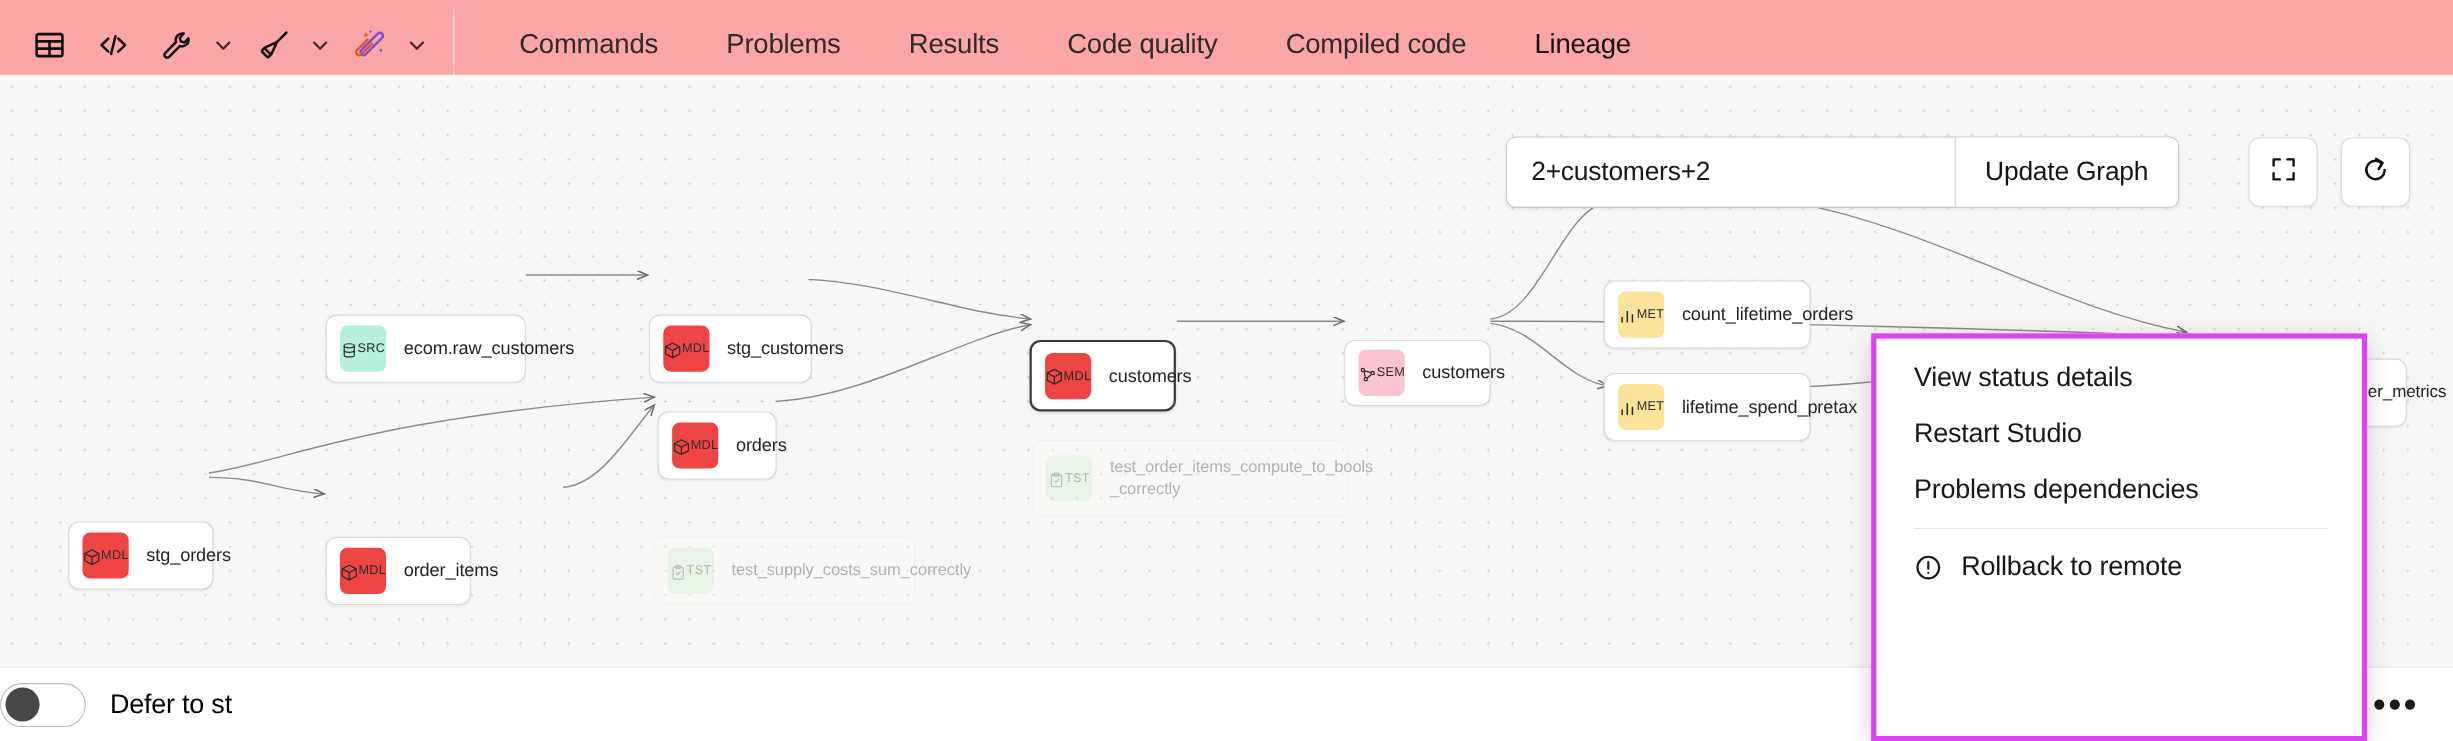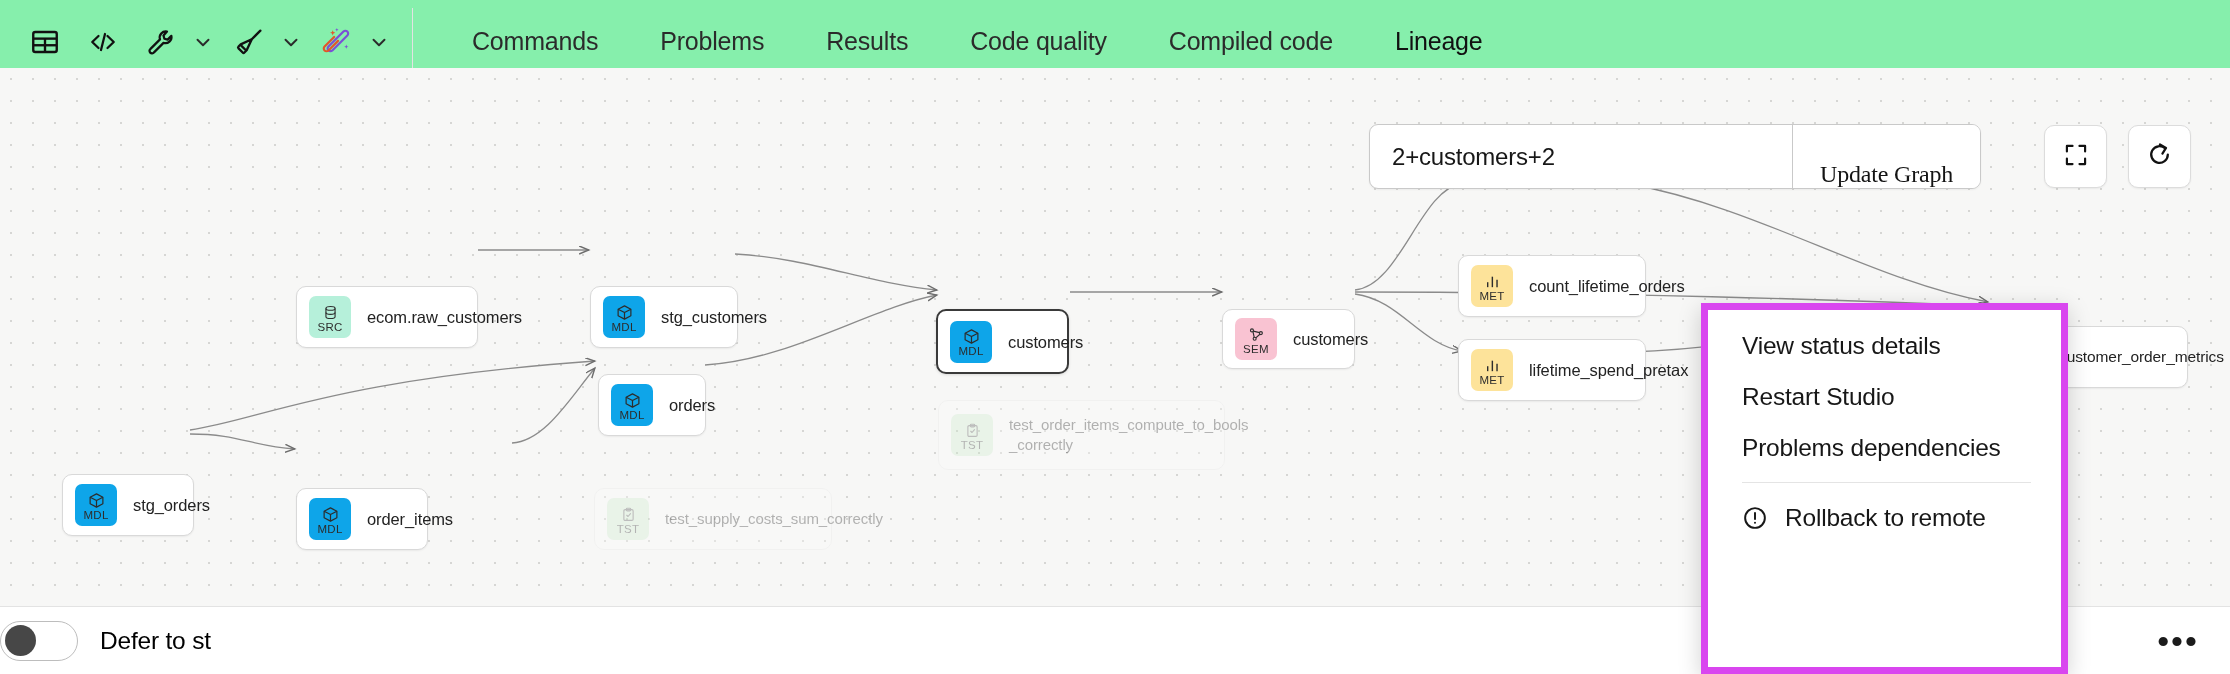--- a/index.html
+++ b/index.html
@@ -7,21 +7,21 @@
   body {
     font-family: "Liberation Sans", sans-serif;
     background:#ffffff; color:#1b1b1b;
     -webkit-font-smoothing: antialiased;
   }
   #app { position:relative; width:2230px; height:674px; }
 
   
   .toolbar {
     position:absolute; top:0; left:0; width:2230px; height:86px;
-    background:#86efac; border-bottom:3px solid #f9a8d4;
+    background:#fca5a5; border-bottom:5px solid #f9a8d4;
     display:flex; align-items:center;
   }
   .tb-icons { display:flex; align-items:center; height:68px; padding:0 10px 0 18px; gap:4px; }
   .ibtn {
     width:54px; height:54px; display:flex; align-items:center; justify-content:center;
     border-radius:8px; cursor:pointer; background:transparent;
   }
   .ibtn svg { display:block; }
   .chev { width:30px; height:54px; display:flex; align-items:center; justify-content:center; cursor:pointer; }
   .grp { display:flex; align-items:center; }
@@ -50,61 +50,60 @@
 
   .node {
     position:absolute; background:#ffffff; border:1px solid #d9d9d9; border-radius:10px;
     display:flex; align-items:center; padding:0 18px 0 12px; gap:16px;
     box-shadow:0 1px 2px rgba(0,0,0,0.06);
   }
   .node.selected { border:2.5px solid #3a3a3a; box-shadow:0 1px 3px rgba(0,0,0,0.12); }
   .node.faded { opacity:0.33; background:#fbfbfb; border-style:solid; border-color:#e6e6e6; box-shadow:none; }
   .badge {
     width:42px; height:42px; border-radius:7px; flex:0 0 auto;
-    display:flex; flex-direction:column; align-items:center; justify-content:center; gap:0px;
+    display:flex; flex-direction:row; align-items:center; justify-content:center; gap:0px;
   }
   .badge .bico { height:19px; display:flex; align-items:flex-end; }
   .badge .btxt { font-size:11.5px; line-height:12px; letter-spacing:0.3px; color:#2d2d2d; font-weight:400; }
   .badge.src { background:#b6f0da; }
-  .badge.mdl { background:#0ea5e9;text-align:right; }
+  .badge.mdl { background:#ef4444;text-align:right; }
   .badge.sem { background:#f9c3d2; }
   .badge.met { background:#fde39a; }
   .badge.svo { background:#fbdfc2; }
   .badge.tst { background:#cdeccd; }
   .node .nlabel { font-size:16.5px; color:#232323; white-space:pre-line; line-height:20px; letter-spacing:-0.1px;}
 
   
   .searchwrap {
     position:absolute; left:1369px; top:124px; width:612px; height:65px;
     display:flex; background:#fff; border:1px solid #c9c9c9; border-radius:9px;
     box-shadow:0 1px 2px rgba(0,0,0,0.05); overflow:hidden;
   }
   .searchwrap .sinput {
     flex:1; border:none; outline:none; background:transparent;
     font-family:"Liberation Sans", sans-serif; font-size:24px; color:#171717;
     padding:0 22px; letter-spacing:-0.2px;
   }
   .searchwrap .sdiv { width:1px; background:#c9c9c9; }
   .updbtn {
-    display:flex; align-items:flex-end; justify-content:center; padding:0 27px;
+    display:flex; align-items:center; justify-content:center; padding:0 27px;
     font-size:24px; color:#141414; cursor:pointer; background:#fff; white-space:nowrap;
     letter-spacing:-0.2px;
-    font-family:Liberation Serif, serif;
   }
 
   .cbtn {
     position:absolute; width:63px; height:63px; border-radius:10px; background:#fff;
     border:1px solid #dcdcdc; display:flex; align-items:center; justify-content:center;
     cursor:pointer; box-shadow:0 1px 2px rgba(0,0,0,0.06);
   }
 
   
   .ctxwrap {
-    position:absolute; left:1701px; top:303px; width:367px; height:371px;
-    border:7px solid #d946ef; background:#ffffff; z-index:40;
+    position:absolute; left:1701px; top:303px; width:451px; height:371px;
+    border:5px solid #d946ef; background:#ffffff; z-index:40;
     box-shadow:0 6px 22px rgba(0,0,0,0.18);
   }
   .ctxinner { width:100%; height:100%; background:#fff; padding:10px 0 0 0; overflow:hidden; }
   .ctxitem {
     height:51px; display:flex; align-items:center; padding:0 0 0 34px; gap:17px;
     font-size:24.5px; color:#171717; cursor:pointer; letter-spacing:-0.2px; white-space:nowrap;
   }
   .ctxsep { height:1px; background:#e4e4e4; margin:9px 30px 9px 34px; }
   .ctxicon { display:flex; align-items:center; }
 

